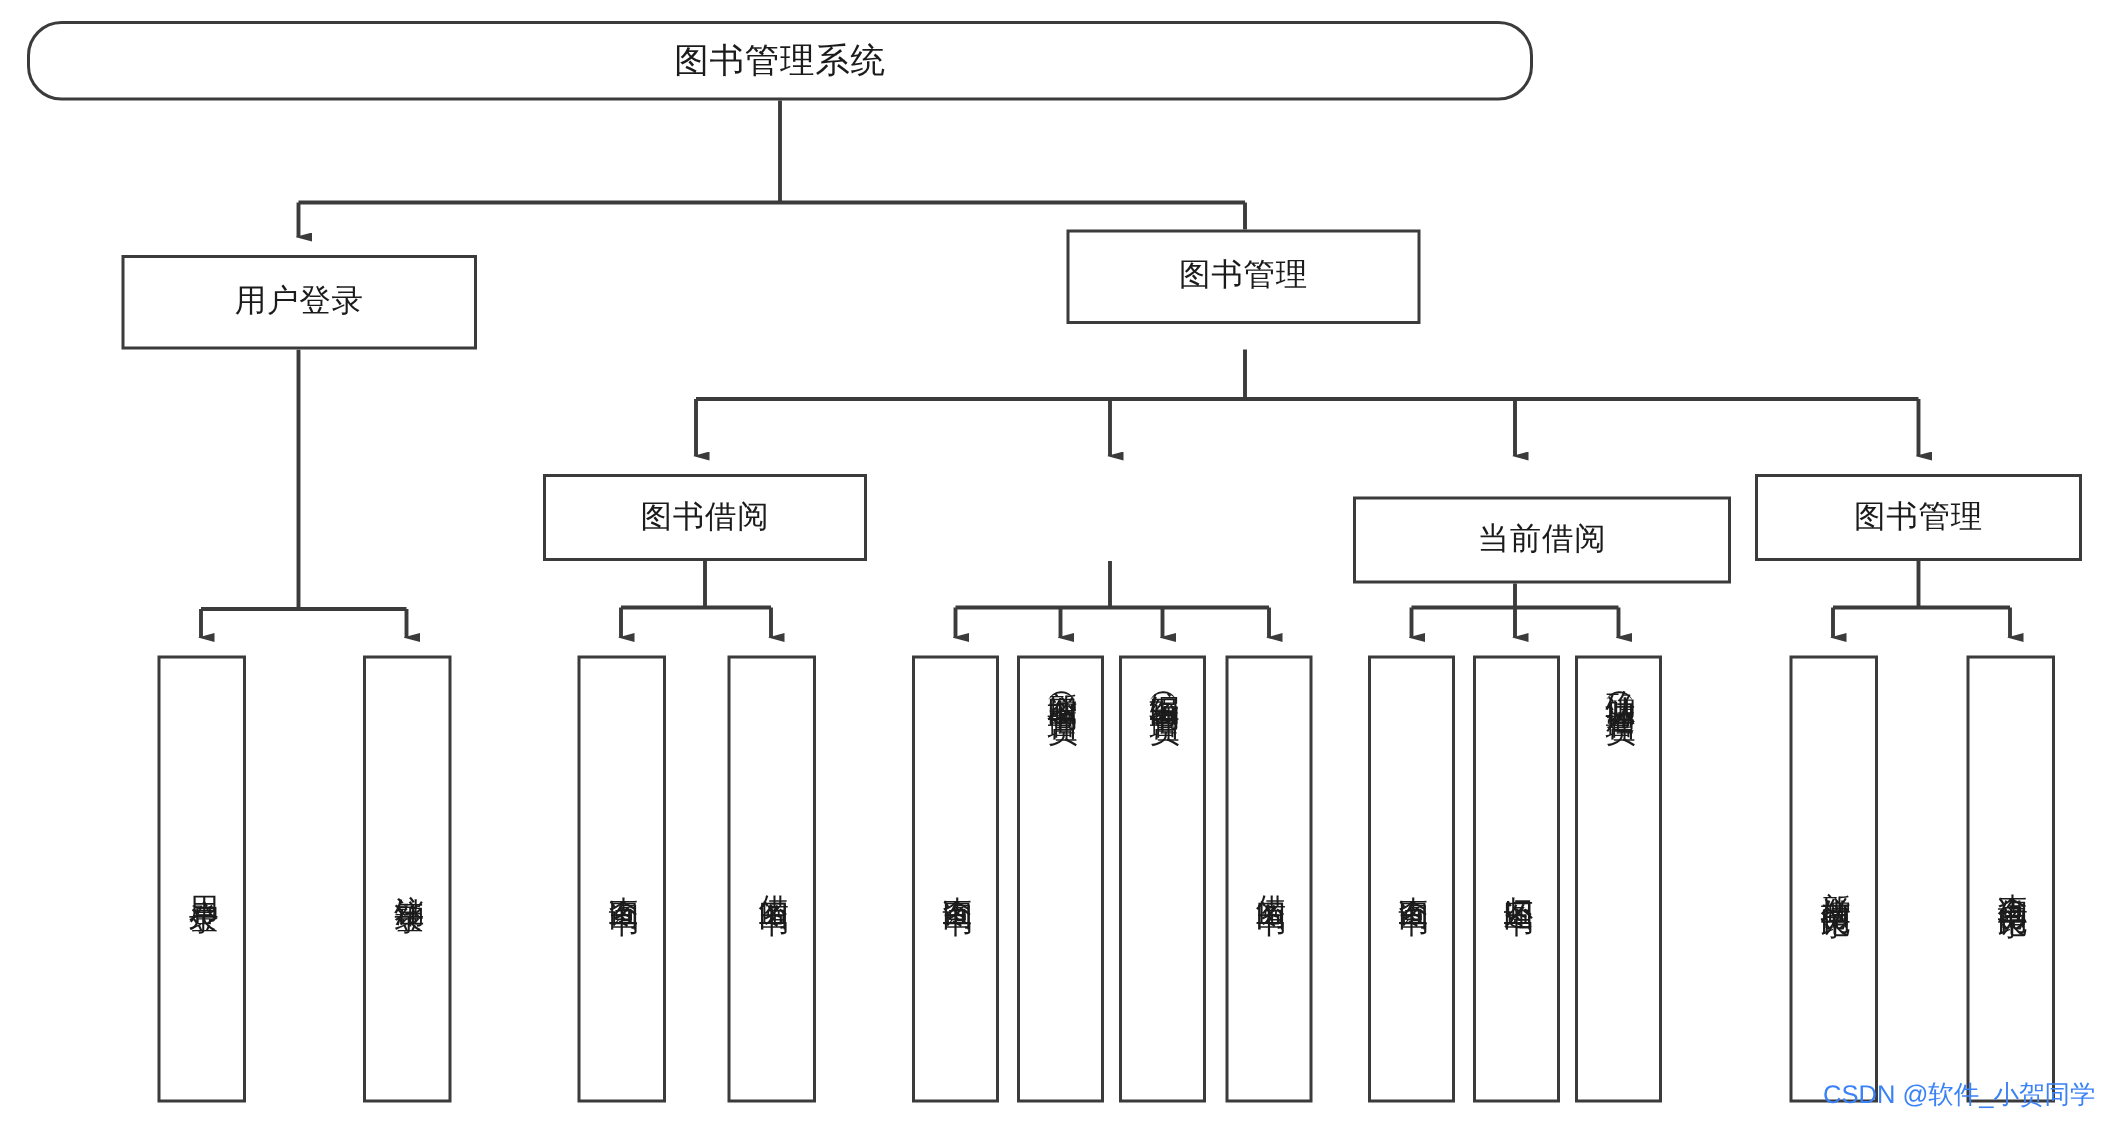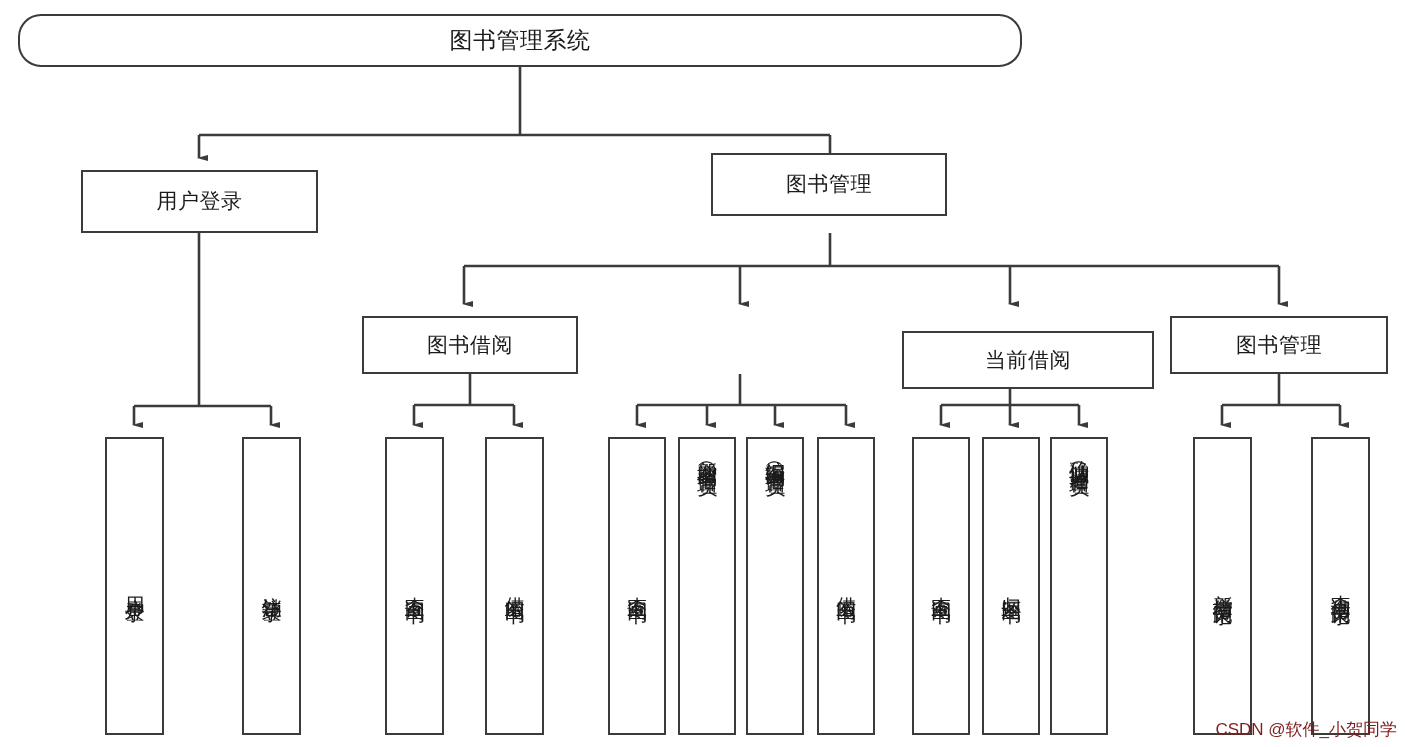--- a/index.html
+++ b/index.html
@@ -61,21 +61,21 @@
   }
   .node.leaf.short-text {
     align-items: center;
     padding-top: 0;
   }
   #watermark {
     position: absolute;
     right: 8px;
     bottom: 6px;
     font-size: 17px;
-    color: #7f1d1d;
+    color: #3b82f6;
     white-space: nowrap;
     z-index: 5;
   }
 </style>
 </head>
 <body>
 
 <div id="diagram-root">
 
   <svg class="connector-layer" viewBox="0 0 1405 747" xmlns="http://www.w3.org/2000/svg">

